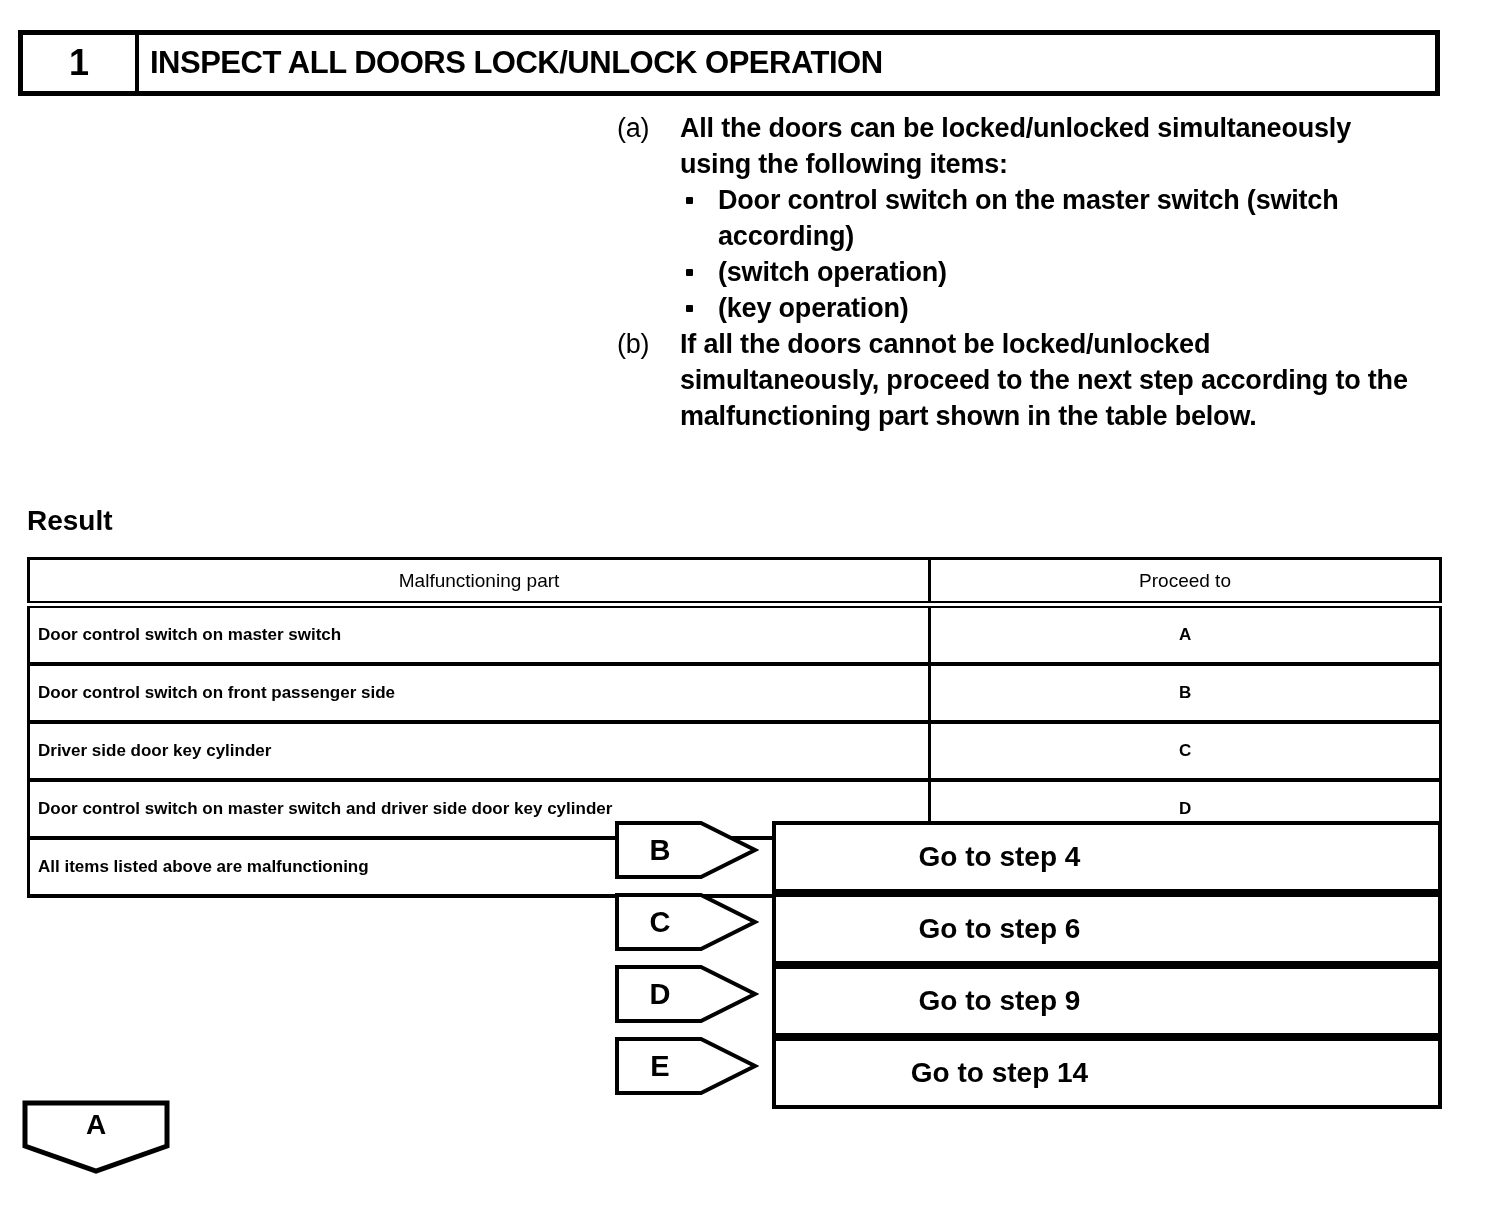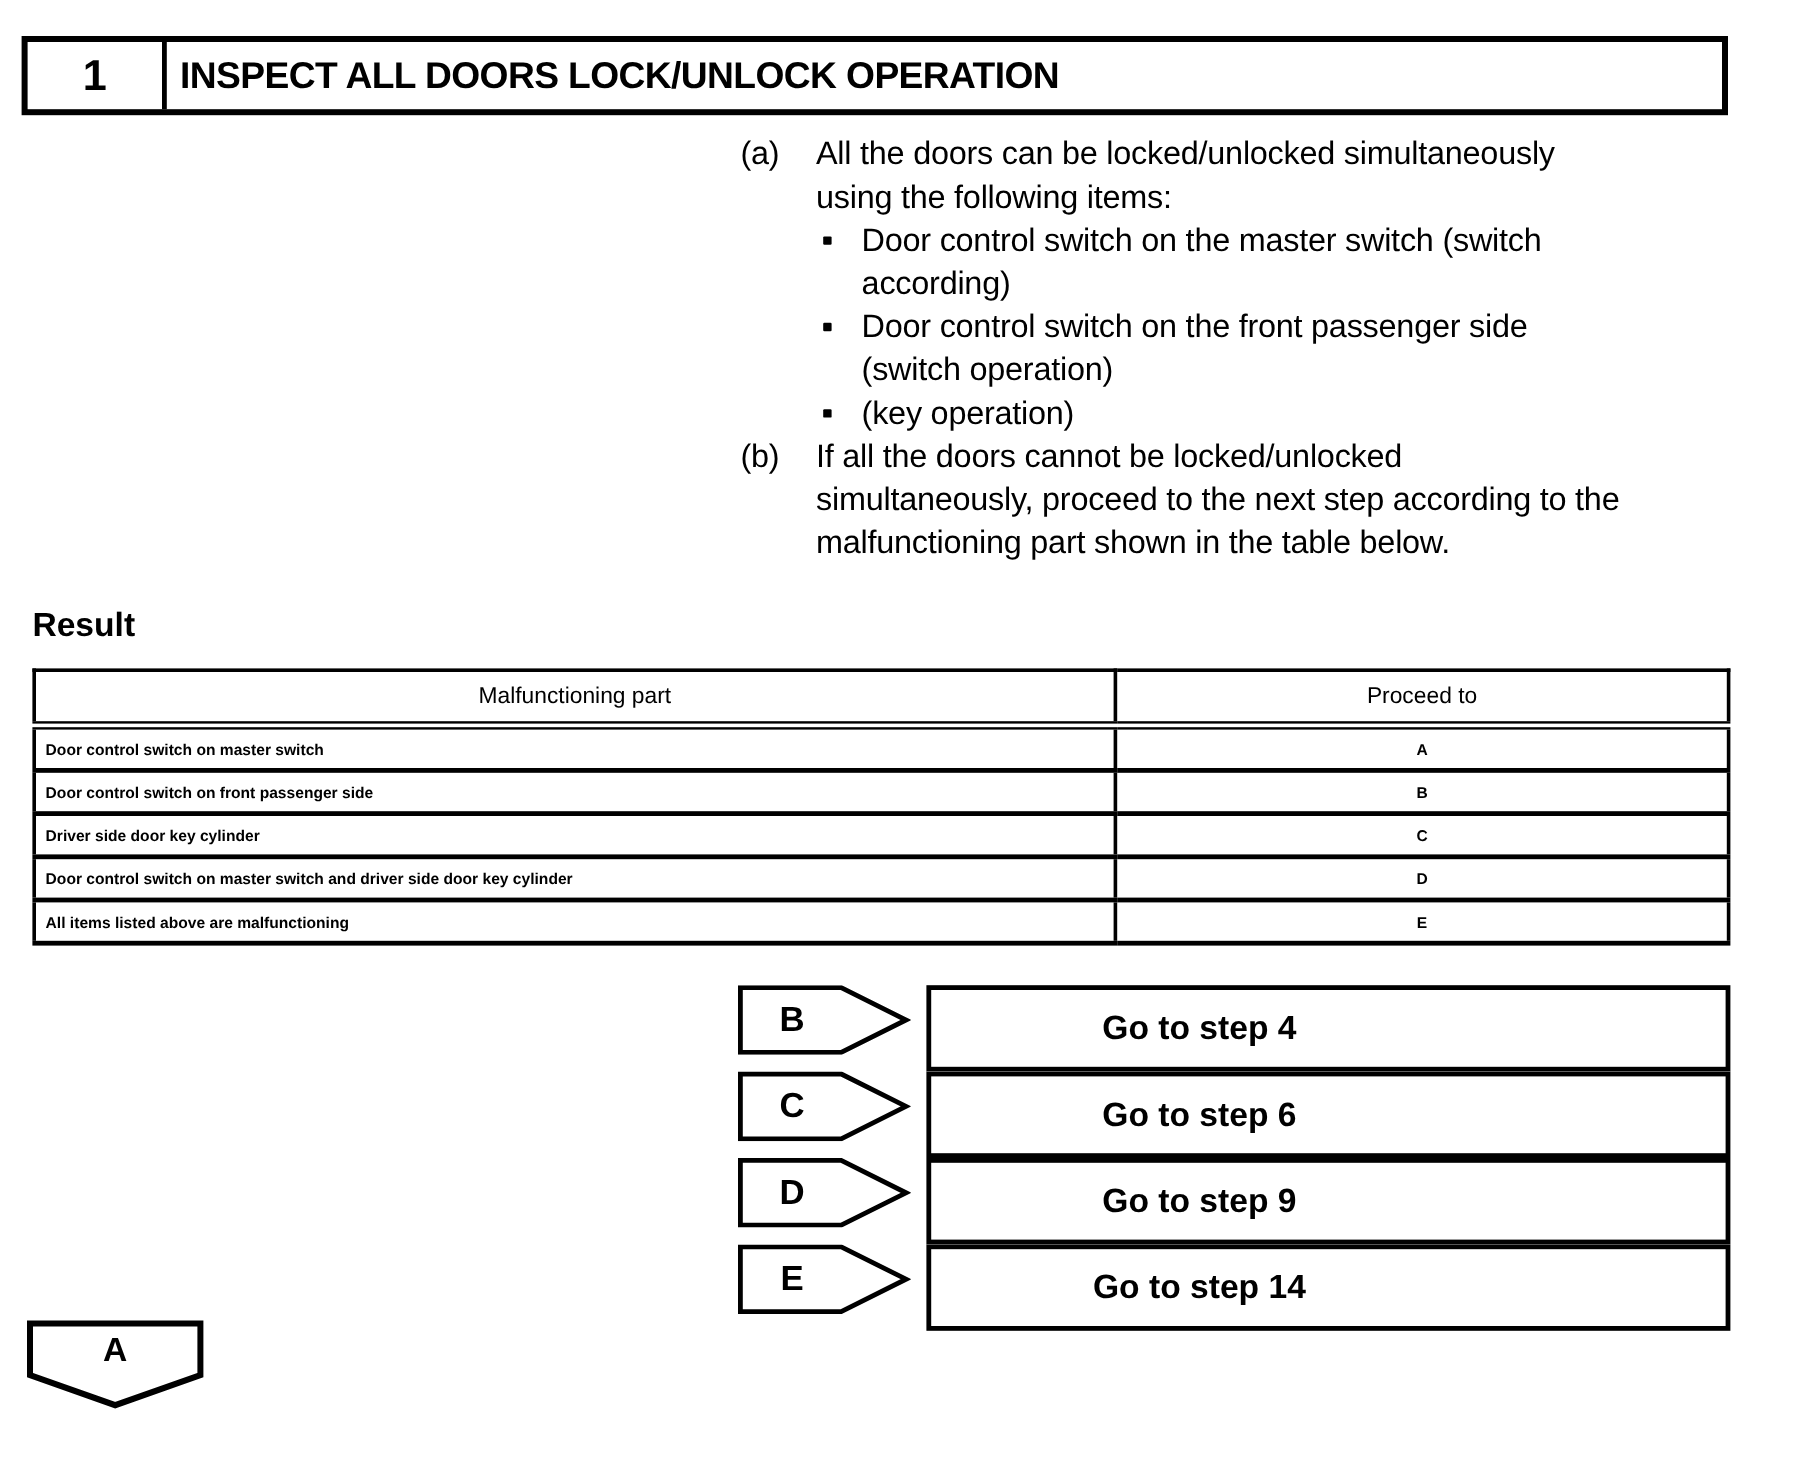--- a/index.html
+++ b/index.html
@@ -32,40 +32,40 @@
   .para-marker{flex:0 0 63px;}
   .para-body{flex:1;}
   .bullet-item{display:flex;padding-left:5px;}
   .bullet-dot{
     flex:0 0 33px;position:relative;
   }
   .bullet-dot::after{
     content:"";position:absolute;left:1px;top:15px;width:7px;height:7px;
     background:#000;border-radius:1px;
   }
-  .line{display:block;}
+  .line{display:block;font-weight:bold;}
 
   
   .result-heading{
     position:absolute;left:27px;top:505px;
     font-size:28px;font-weight:bold;
   }
 
   
   .result-table{
     position:absolute;left:27px;top:557px;width:1415px;
     border-collapse:collapse;background:#fff;
   }
   .result-table,.result-table th,.result-table td{border:3px solid #000;}
   .result-table th{
     height:33px;font-size:19px;font-weight:normal;text-align:center;
     border-bottom:7px double #000;padding:4px;
   }
   .result-table td{
-    height:32px;font-size:13px;font-weight:bold;padding:0;
+    height:32px;font-size:17px;font-weight:bold;padding:11px;
     border-top:4px solid #000;border-bottom:4px solid #000;
   }
   .result-table td.part{padding-left:8px;text-align:left;}
   .result-table td.proceed{text-align:center;}
   .col-part{width:903px;}
   .col-proceed{width:512px;}
 
   
   .branch-row{position:absolute;left:615px;width:830px;height:58px;}
   .branch-pentagon{position:absolute;left:0;top:0;}
@@ -113,21 +113,20 @@
           <div class="bullet-dot"></div>
           <div>
             <span class="line">Door control switch on the master switch (switch</span>
             <span class="line">according)</span>
           </div>
         </div>
 
         <div class="bullet-item">
           <div class="bullet-dot"></div>
           <div>
-            <span class="line">Door control switch on the front passenger side</span>
             <span class="line">(switch operation)</span>
           </div>
         </div>
 
         <div class="bullet-item">
           <div class="bullet-dot"></div>
           <div>
             <span class="line">(key operation)</span>
           </div>
         </div>

